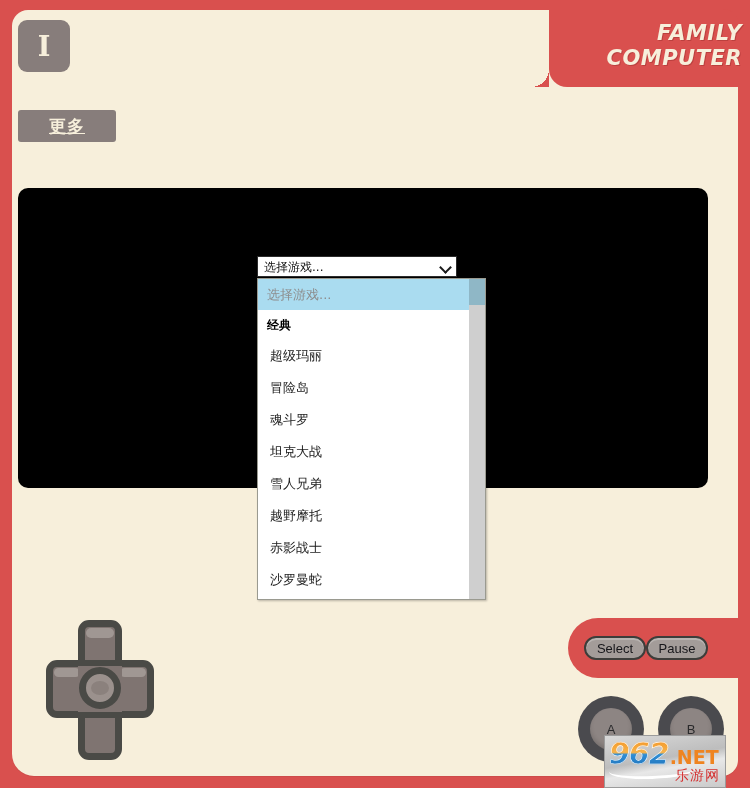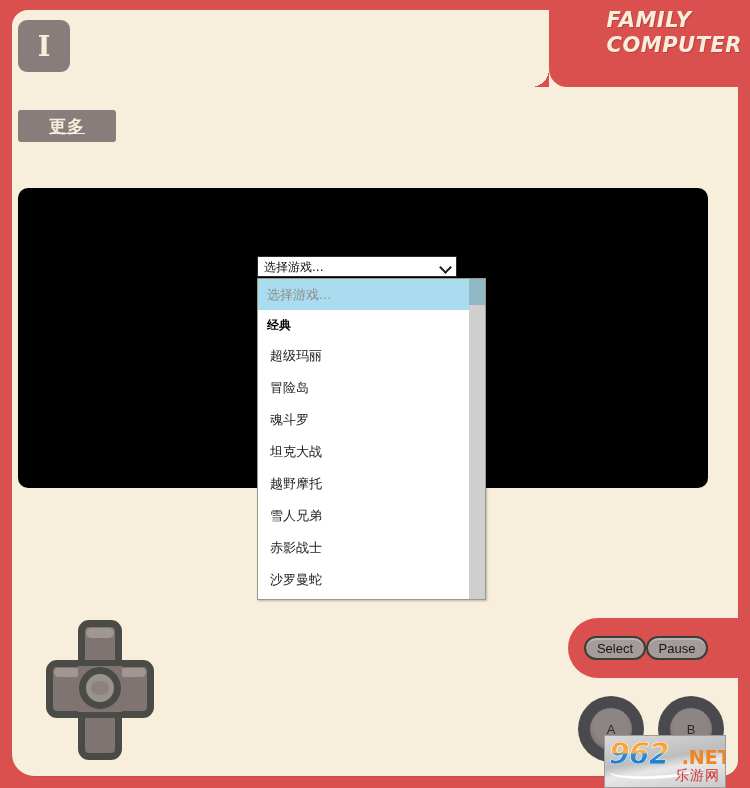--- a/index.html
+++ b/index.html
@@ -31,21 +31,22 @@
     right: 0;
     top: 0;
     width: 210px;
     height: 98px;
     z-index: 6;
     pointer-events: none;
   }
   #brand-text {
     position: absolute;
     right: 8px;
-    top: 8px;
+    top: 21px;
+    text-align: right;
     color: #f7efdb;
     font-family: "DejaVu Sans", sans-serif;
     font-weight: bold;
     font-style: italic;
     font-size: 21px;
     line-height: 25px;
     letter-spacing: 0.5px;
     white-space: pre-line;
     text-shadow: 1px 1px 0 rgba(150,45,45,0.45);
   }
@@ -412,21 +413,21 @@
     background-clip: text;
     color: transparent;
     -webkit-text-stroke: 0.6px #ffffff;
     letter-spacing: -1px;
   }
   #wm-net {
     font-family: "DejaVu Sans", sans-serif;
     font-weight: bold;
     font-size: 19px;
     color: #ef8420;
-    margin-left: 13px;
+    margin-left: 1px;
   }
   #wm-cn {
     position: absolute;
     right: 5px;
     bottom: 2px;
     font-family: "DejaVu Sans", sans-serif;
     font-weight: normal;
     font-size: 14px;
     color: #d42f2f;
     letter-spacing: 1px;
@@ -472,22 +473,22 @@
   </div>
 
   <div id="game-dropdown">
     <div id="dropdown-scroll">
       <div class="dd-option placeholder">选择游戏...</div>
       <div class="dd-group-label">经典</div>
       <div class="dd-option">超级玛丽</div>
       <div class="dd-option">冒险岛</div>
       <div class="dd-option">魂斗罗</div>
       <div class="dd-option">坦克大战</div>
+      <div class="dd-option">雪人兄弟</div>
       <div class="dd-option">越野摩托</div>
-      <div class="dd-option">雪人兄弟</div>
       <div class="dd-option">赤影战士</div>
       <div class="dd-option">沙罗曼蛇</div>
     </div>
     <div id="dropdown-scrollbar">
       <div id="dropdown-scroll-thumb"></div>
     </div>
   </div>
 
   <div id="dpad">
     <div class="dpad-bar" id="dpad-vertical"></div>

